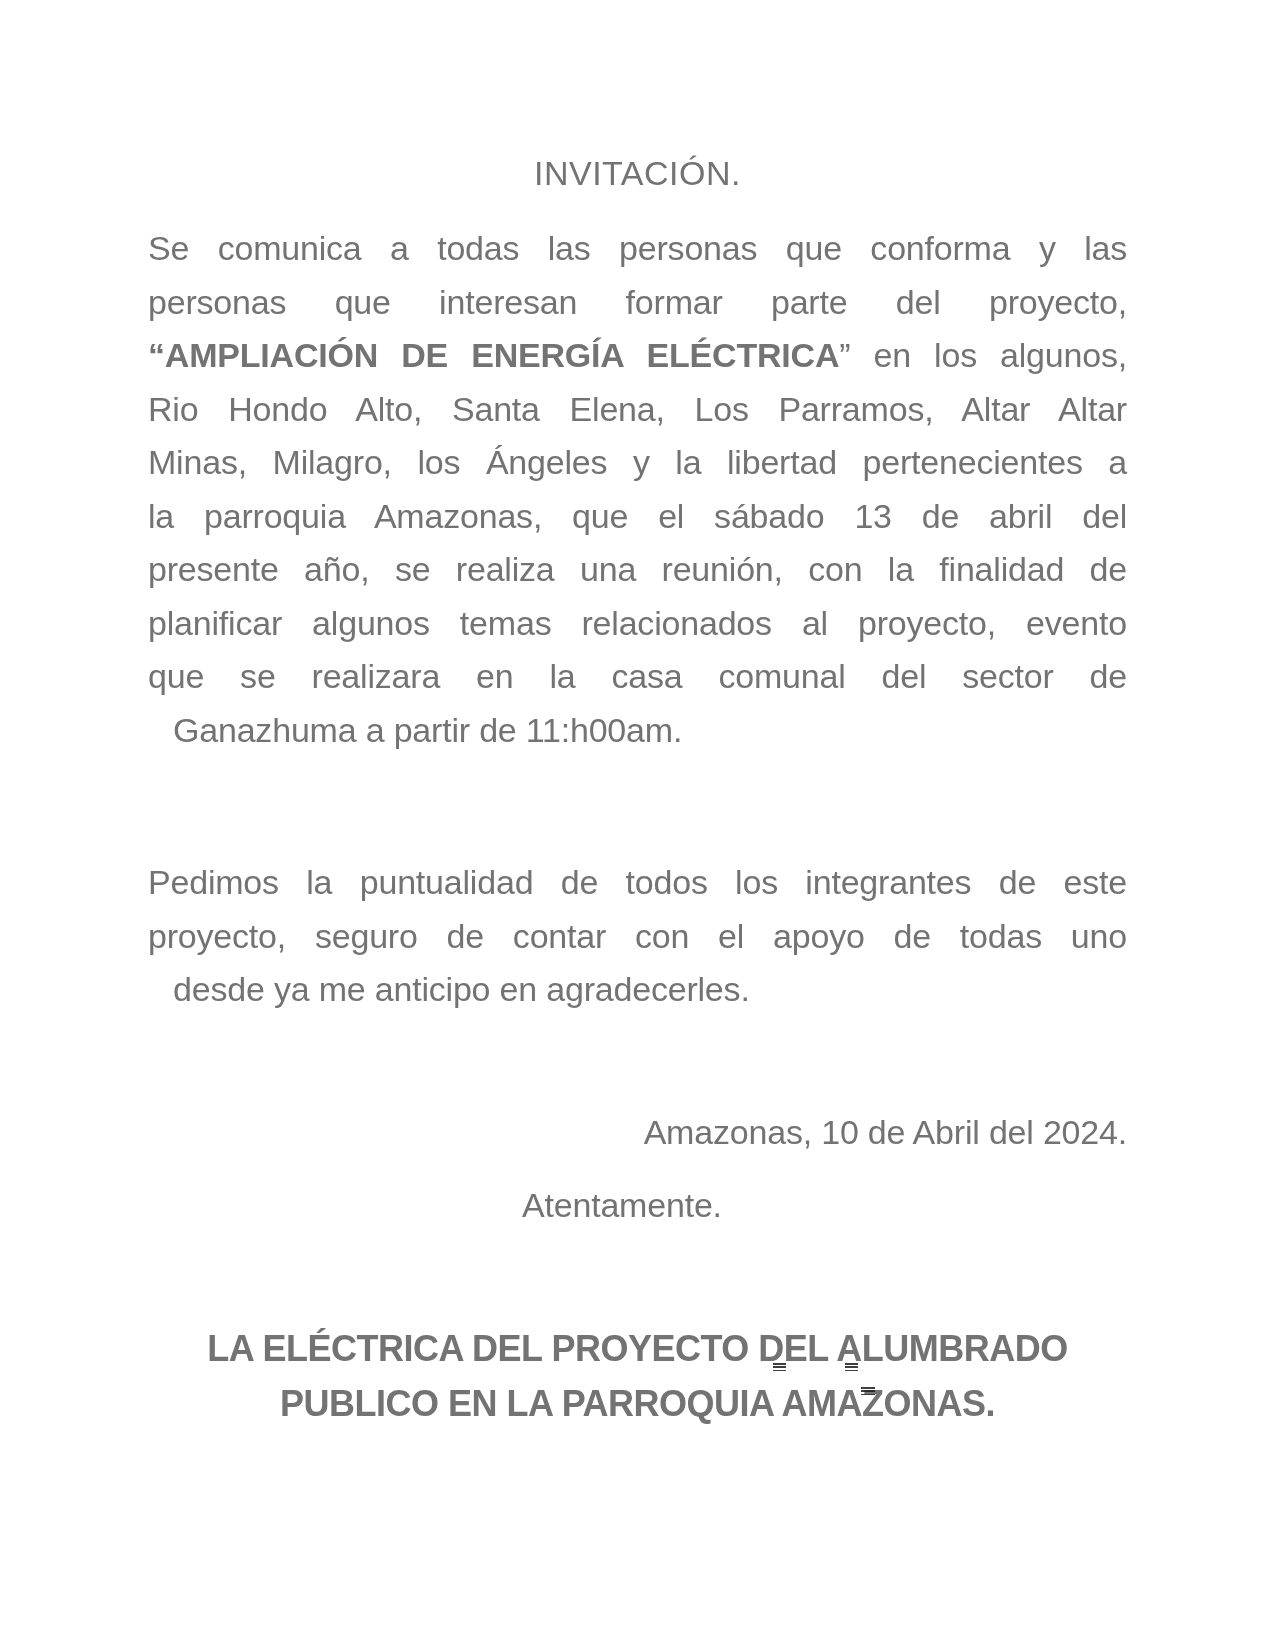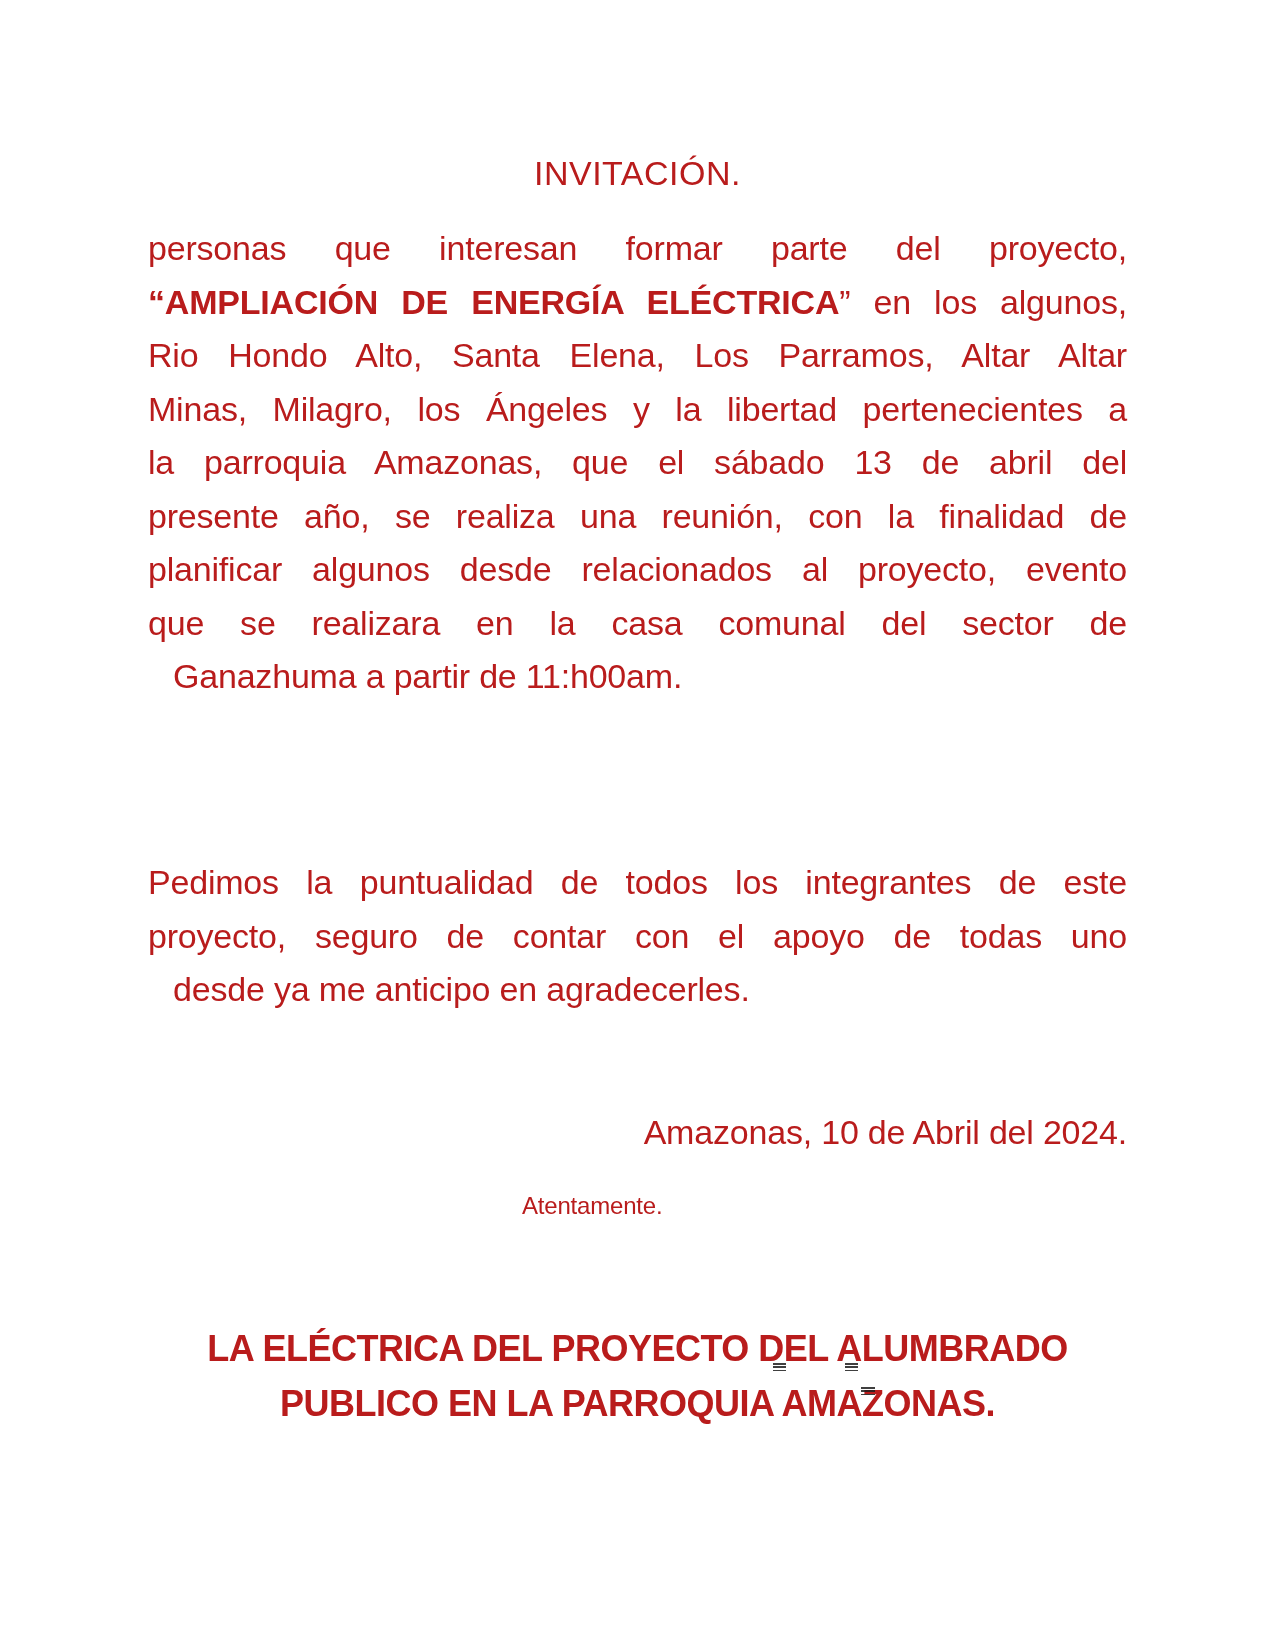--- a/index.html
+++ b/index.html
@@ -5,21 +5,21 @@
   html, body {
     margin: 0;
     padding: 0;
     background: #ffffff;
   }
   .page {
     position: relative;
     width: 1275px;
     height: 1650px;
     background: #ffffff;
-    color: #b91c1c;
+    color: #737373;
     font-family: "Liberation Sans", "DejaVu Sans", sans-serif;
     overflow: hidden;
   }
   .title {
     position: absolute;
     top: 151px;
     left: 148px;
     width: 979px;
     margin: 0;
     font-size: 34px;
@@ -57,21 +57,21 @@
     width: 979px;
     font-size: 34px;
     line-height: 53.5px;
     text-align: right;
     letter-spacing: -0.2px;
   }
   .closing {
     position: absolute;
     top: 1179px;
     left: 522px;
-    font-size: 24px;
+    font-size: 34px;
     line-height: 53.5px;
     letter-spacing: -0.2px;
   }
   .signature {
     position: absolute;
     top: 1321px;
     left: 148px;
     width: 979px;
     font-size: 36px;
     font-weight: 700;
@@ -89,27 +89,28 @@
   .smudge-3 { left: 861px; top: 1387px; width: 14px; height: 8px; }
 </style>
 </head>
 <body>
 
 <div class="page">
 
   <h1 class="title">INVITACIÓN.</h1>
 
   <div class="para p1">
+    <div class="ln">Se comunica a todas las personas que  conforma y las</div>
     <div class="ln">personas que interesan formar parte del proyecto,</div>
     <div class="ln"><span class="b">“AMPLIACIÓN DE ENERGÍA ELÉCTRICA</span><span>” en los algunos,</span></div>
     <div class="ln">Rio Hondo Alto, Santa Elena, Los Parramos, Altar Altar</div>
     <div class="ln">Minas, Milagro, los Ángeles y la libertad pertenecientes a</div>
     <div class="ln">la parroquia Amazonas,  que el sábado 13 de abril del</div>
     <div class="ln">presente año, se realiza una reunión, con la finalidad de</div>
-    <div class="ln">planificar algunos desde relacionados al proyecto, evento</div>
+    <div class="ln">planificar algunos temas relacionados al proyecto, evento</div>
     <div class="ln">que se realizara en la casa comunal del sector de</div>
     <div class="ln last">Ganazhuma a partir de 11:h00am.</div>
   </div>
 
   <div class="para p2">
     <div class="ln">Pedimos la puntualidad de todos  los integrantes de este</div>
     <div class="ln">proyecto, seguro de contar con el apoyo de todas uno</div>
     <div class="ln last">desde ya me anticipo en agradecerles.</div>
   </div>
 

